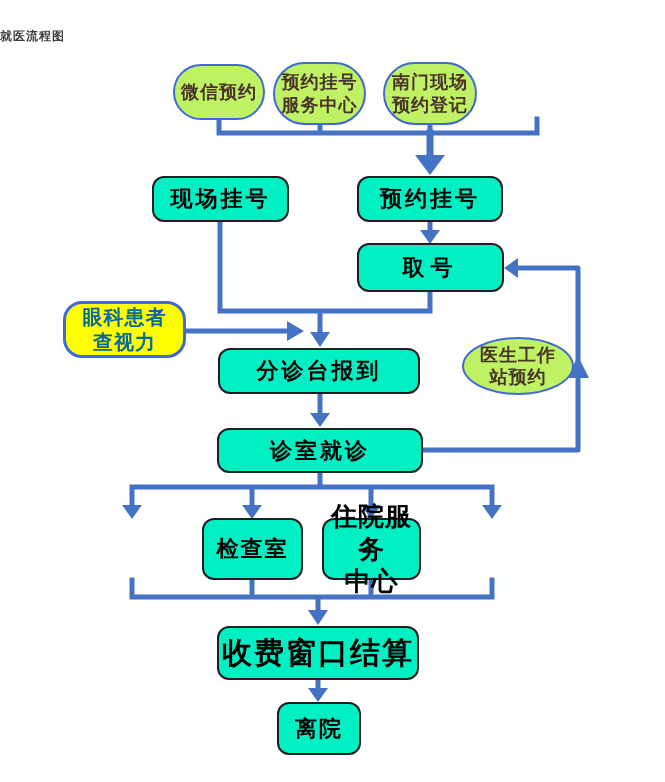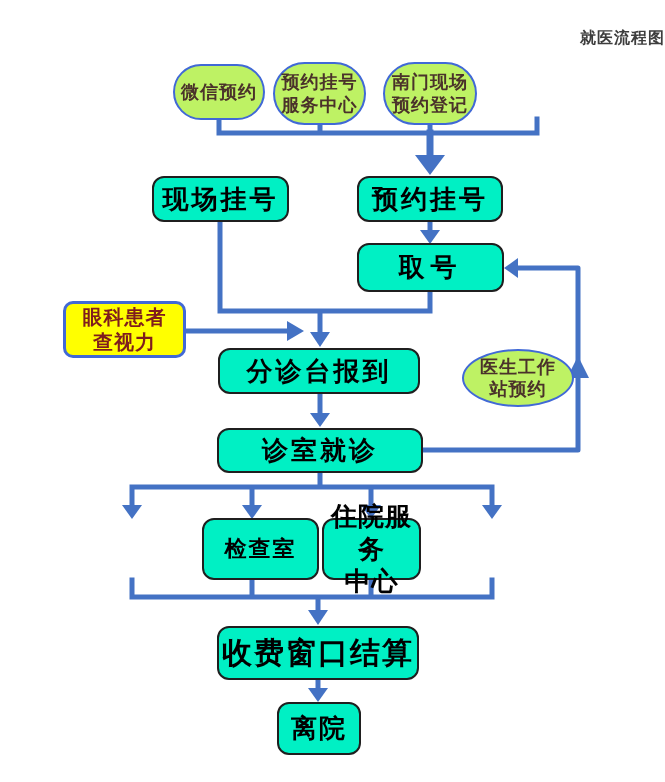--- a/index.html
+++ b/index.html
@@ -2,41 +2,41 @@
 <html><head>
 <meta charset="utf-8">
 <style>
   html,body{margin:0;padding:0;background:#ffffff;}
   #canvas{
     position:relative;width:665px;height:782px;background:#ffffff;overflow:hidden;
     font-family:"DejaVu Sans","Liberation Sans",sans-serif;
   }
   #connectors{position:absolute;left:0;top:0;width:665px;height:782px;z-index:1;}
   .title{
-    position:absolute;left:0;top:28px;width:665px;text-align:right;
-    font-size:16px;font-weight:bold;color:#3d3d3d;letter-spacing:1px;z-index:3;
+    position:absolute;left:0;top:28px;width:665px;text-align:left;
+    font-size:12px;font-weight:bold;color:#3d3d3d;letter-spacing:1px;z-index:3;
   }
   .node{
     position:absolute;z-index:2;display:flex;align-items:center;justify-content:center;
     text-align:center;font-weight:bold;white-space:pre-line;box-sizing:border-box;
     line-height:1.25;
   }
   .teal{
     background:#00f0c4;border:2px solid #1f1f1f;border-radius:12px;color:#000000;
-    font-size:26px;letter-spacing:3px;
+    font-size:22px;letter-spacing:3px;
   }
   .teal.small{font-size:22px;letter-spacing:2px;}
   .teal.twoline{font-size:26px;letter-spacing:1px;}
   .ellipse{
     background:#bef264;border:2px solid #4169d6;border-radius:32px;color:#4a322a;
     font-size:18px;letter-spacing:1px;
   }
-  .ellipse.round{border-radius:50%;margin-top:12px;}
+  .ellipse.round{border-radius:50%;}
   .yellow{
-    background:#ffff00;border:3px solid #4169d6;border-radius:10px;color:#7f1d1d;
+    background:#ffff00;border:3px solid #4169d6;border-radius:19px;color:#0369a1;
     font-size:20px;letter-spacing:1px;
   }
 </style>
 </head>
 <body>
 
 <div id="canvas">
 
   <div class="title">就医流程图</div>
 
@@ -94,21 +94,21 @@
   <div class="node yellow" style="left:63px;top:301px;width:123px;height:57px">眼科患者
 查视力</div>
 
   <div class="node teal" style="left:218px;top:348px;width:202px;height:46px">分诊台报到</div>
 
   <div class="node ellipse round" style="left:462px;top:337px;width:112px;height:58px">医生工作
 站预约</div>
 
   <div class="node teal" style="left:217px;top:428px;width:206px;height:45px">诊室就诊</div>
 
-  <div class="node teal small" style="left:202px;top:518px;width:117px;height:62px">检查室</div>
+  <div class="node teal small" style="left:202px;top:518px;width:101px;height:62px">检查室</div>
   <div class="node teal twoline" style="left:322px;top:518px;width:99px;height:62px">住院服务
 中心</div>
 
   <div class="node teal" style="left:217px;top:626px;width:202px;height:54px;font-size:30px;letter-spacing:2px">收费窗口结算</div>
 
   <div class="node teal" style="left:277px;top:702px;width:84px;height:53px;letter-spacing:2px">离院</div>
 
 </div>
 
 </body></html>

